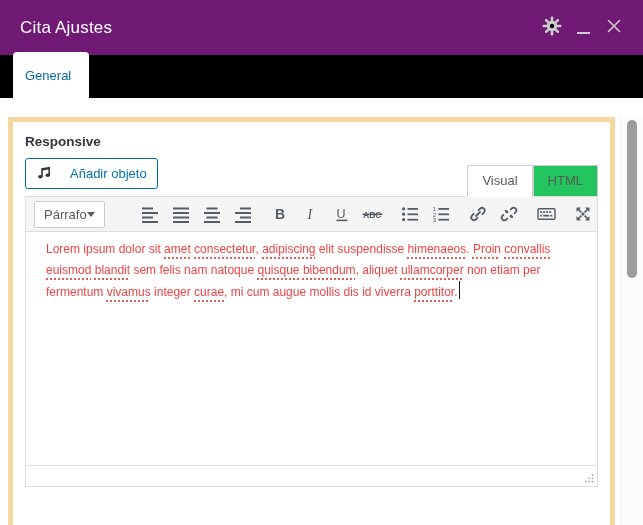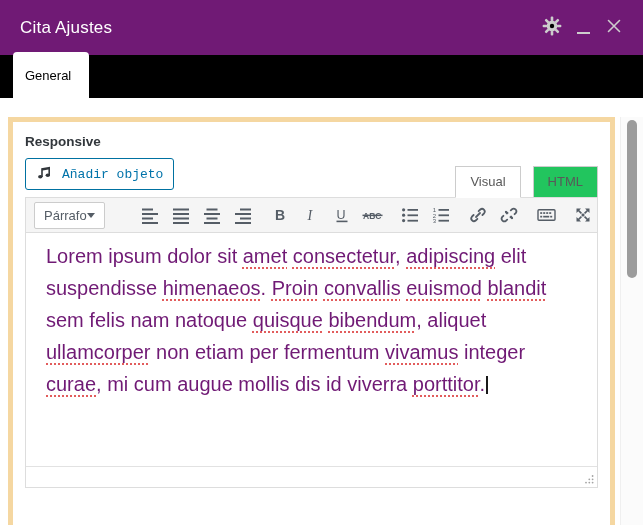--- a/index.html
+++ b/index.html
@@ -11,56 +11,56 @@
               justify-content: space-between; padding: 0 20px; }
   .title { color: #fff; font-size: 17px; font-weight: 500; letter-spacing: .2px; }
   .controls { display: flex; align-items: center; gap: 15px; }
   .ctrl-btn { background: none; border: 0; padding: 0; cursor: pointer;
               display: flex; align-items: center; }
   .min-bar { width: 13px; height: 2px; background: #cdcdcd; margin-top: 10px; }
 
   
   .tabbar { height: 43px; background: #000; display: flex; align-items: flex-end; padding-left: 13px; }
   .tab { font-size: 13px; padding: 0 18px; height: 43px; display: flex; align-items: center; cursor: pointer; }
-  .tab.active { background: #fff; color: #000000; border-radius: 4px 4px 0 0; height: 46px; padding-left: 12px; }
+  .tab.active { background: #fff; color: #0369a1; border-radius: 4px 4px 0 0; height: 46px; padding-left: 12px; }
   .tab.inactive { color: #fff; font-weight: 600; }
 
   
   .page-body { position: relative; height: 427px; background: #fff; }
   .panel { margin: 19px 28px 0 8px; border: 5px solid #f5d7a1; background: #fff;
            padding: 12px 12px 30px 12px; height: 560px; }
   .field-label { font-size: 13.5px; font-weight: bold; color: #32373c; margin-bottom: 9px; }
 
   .editor-header { display: flex; justify-content: space-between; align-items: flex-end; }
-  .add-media-btn { display: inline-flex; align-items: center; gap: 10px; background: #fff;
+  .add-media-btn { display: inline-flex; align-items: center; gap: 18px; background: #fff;
                    border: 1px solid #0071a1; border-radius: 3px; color: #0073aa;
-                   font-size: 13px; font-family: Liberation Mono, monospace;
+                   font-size: 13px; font-family: Liberation Sans, sans-serif;
                    padding: 5px 10px; margin-bottom: 7px; cursor: pointer; }
-  .mode-tabs { display: flex; gap: 12px; }
+  .mode-tabs { display: flex; gap: 0; }
   .mode-tab { font-size: 13px; color: #595959; padding: 7px 14px 8px; border: 1px solid #ccc;
               cursor: pointer; margin-bottom: -1px; }
   .mode-tab.active { background: #fff; border-bottom-color: #fff; z-index: 2; position: relative; }
   .mode-tab.inactive { background: #22c55e; }
 
   .editor-box { border: 1px solid #ddd; background: #fff; position: relative; z-index: 1; }
   .toolbar { background: #f5f5f5; border-bottom: 1px solid #ddd; padding: 4px 8px;
              display: flex; align-items: center; height: 35px; gap: 19px; }
   .format-select { width: 110px; height: 27px; background: #fff; border: 1px solid #ccc;
                    border-radius: 2px; display: flex; align-items: center;
                    justify-content: space-between; padding: 0 9px; font-size: 13px;
                    color: #555d66; margin-right: 11px; cursor: pointer; }
   .caret-down { width: 0; height: 0; border-left: 4px solid transparent;
                 border-right: 4px solid transparent; border-top: 5px solid #555d66; }
   .tb-btn { width: 31px; height: 26px; display: inline-flex; align-items: center;
             justify-content: center; background: none; border: 0; cursor: pointer; }
   .tb-btn.gs { margin-left: 6px; }
   .tb-ic { display: flex; align-items: center; justify-content: center; }
 
-  .editor-content { min-height: 233px; padding: 7px 20px; font-size: 20px;
-                    line-height: 32px; color: #701a75; cursor: text; }
+  .editor-content { min-height: 233px; padding: 7px 20px; font-size: 12px;
+                    line-height: 21px; color: #ef4444; cursor: text; }
   .miss { text-decoration: underline; text-decoration-style: dotted;
           text-decoration-color: #e25c5c; text-decoration-thickness: 2px;
           text-underline-offset: 4px; }
   .caret { display: inline-block; width: 1.5px; height: 18px; background: #1a1a1a;
            vertical-align: -3px; margin-left: 1px; }
 
   .statusbar { height: 21px; border-top: 1px solid #e2e2e2; position: relative; background: #fff; }
   .grip { position: absolute; right: 2px; bottom: 2px; cursor: nwse-resize; line-height: 0; }
 
   .help-text { font-style: italic; color: #999; font-size: 14.5px; margin-top: 13px; }

